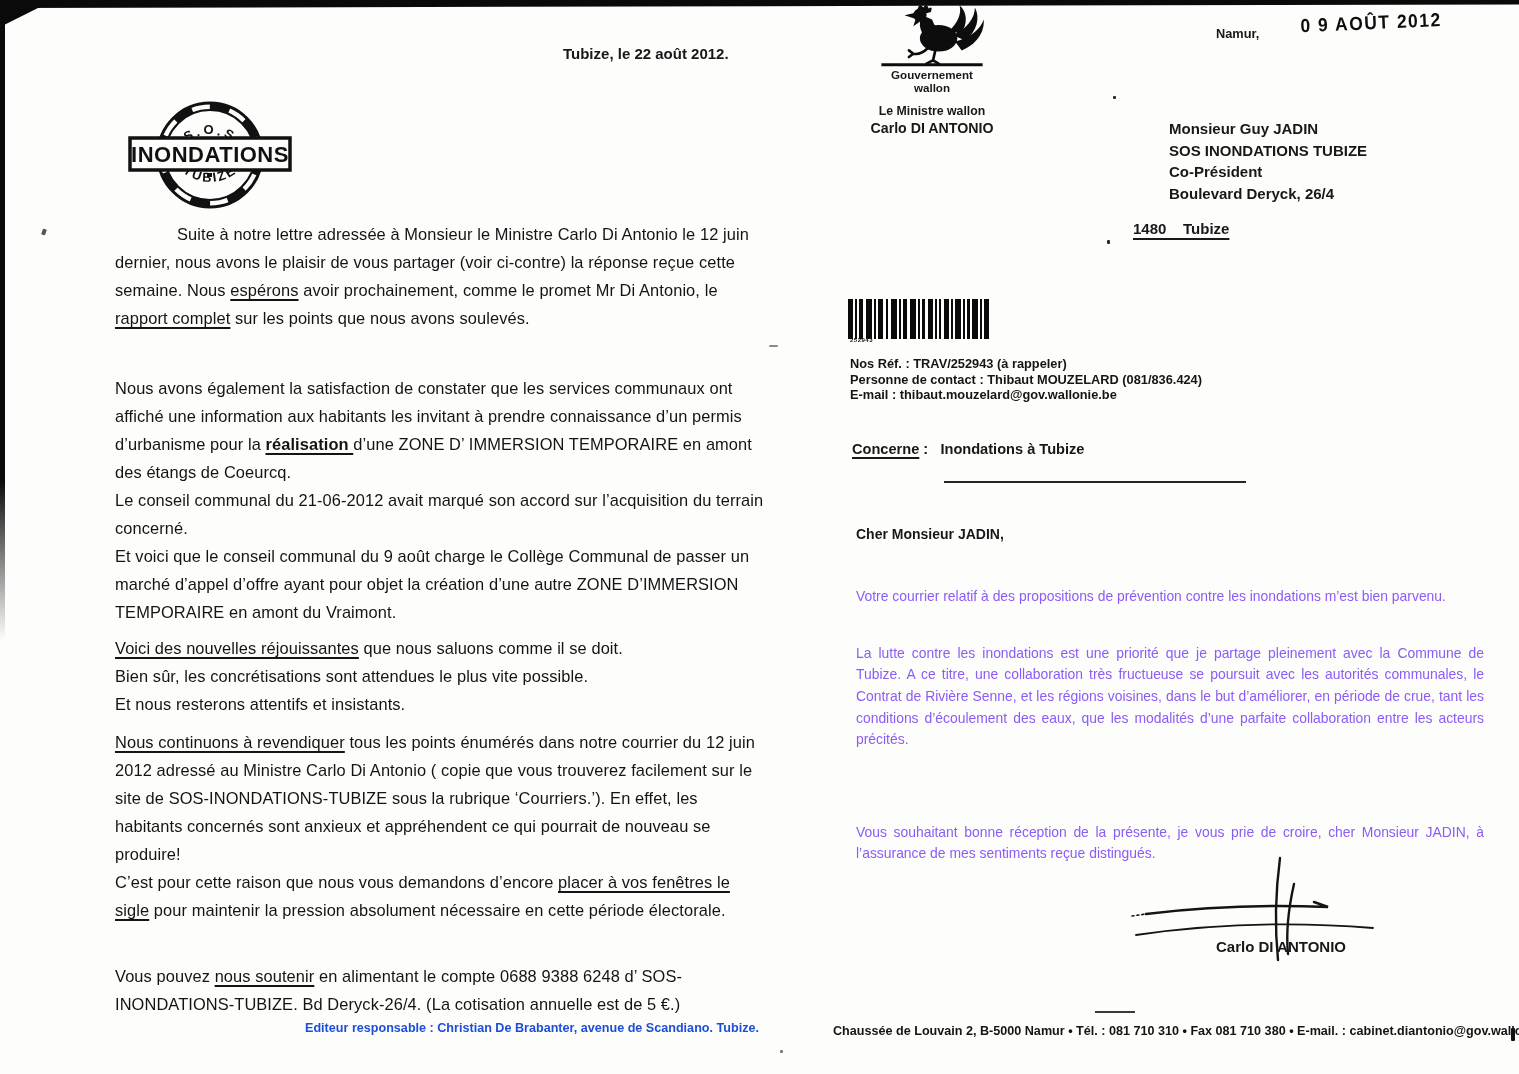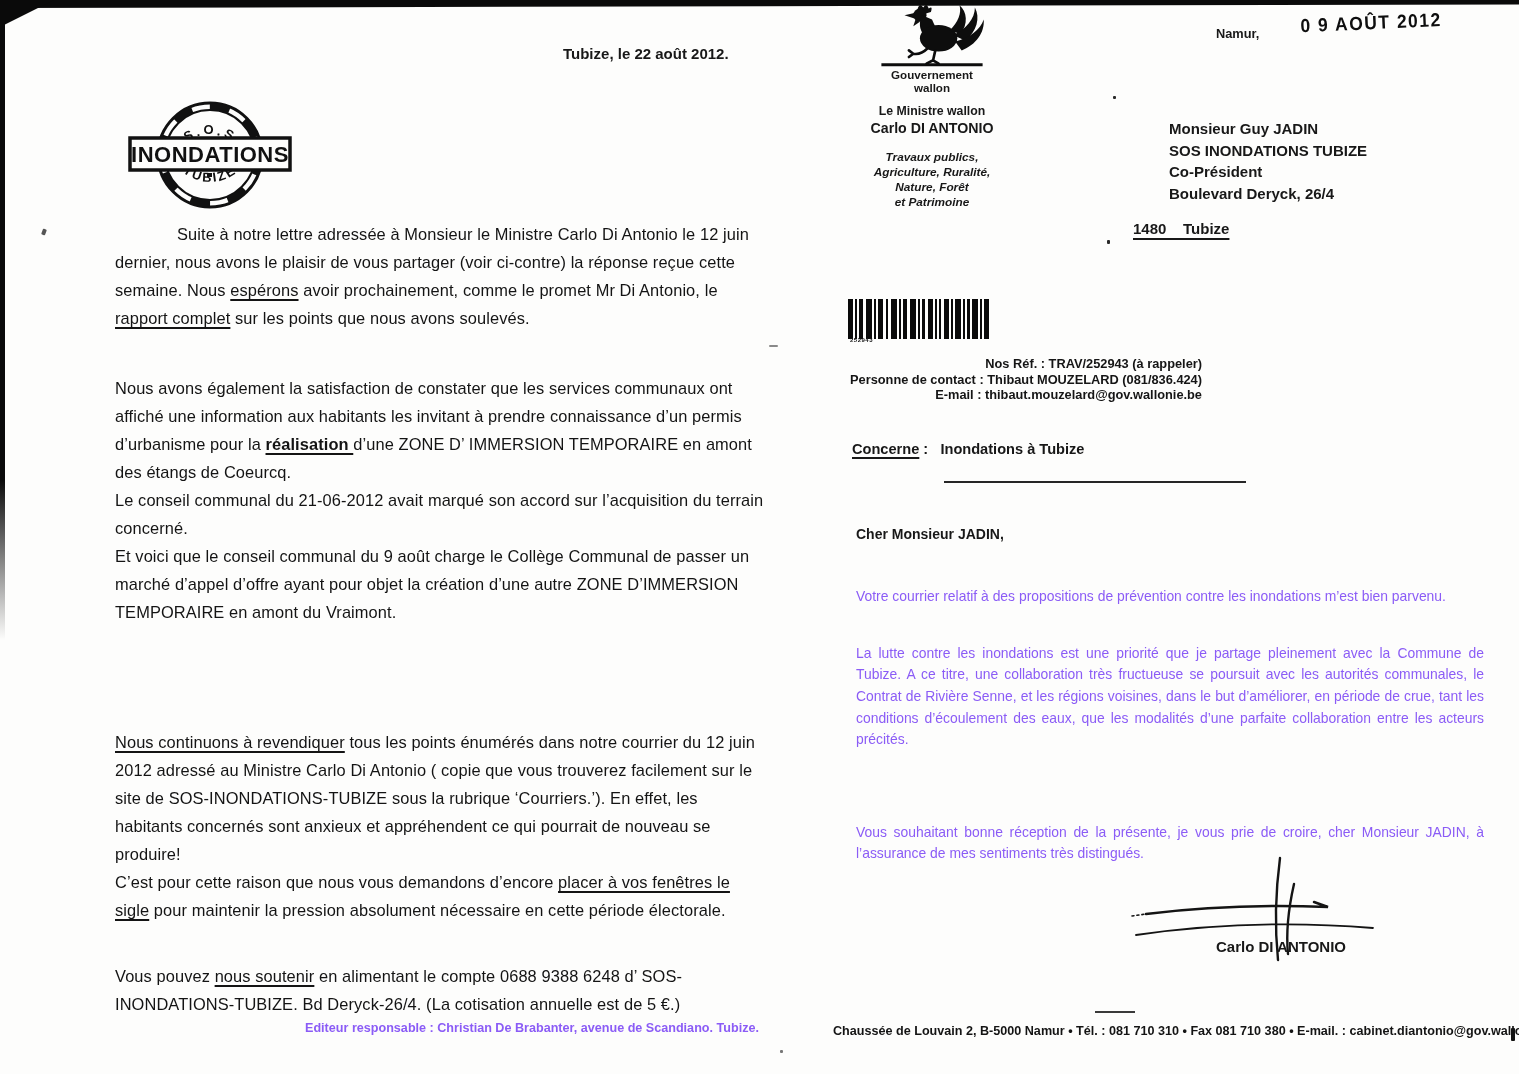--- a/index.html
+++ b/index.html
@@ -18,38 +18,38 @@
   .left-strip{left:0;top:0;width:5px;height:640px;
     background:linear-gradient(#0a0a0a 75%,rgba(10,10,10,0));}
   .speck{background:#2a2a2a;border-radius:1px;}
   
   .dateline{left:563px;top:45px;font-size:15px;font-weight:600;}
   .sos-logo{left:128px;top:96px;width:164px;height:118px;}
   .lbody{left:115px;width:650px;font-size:16.4px;line-height:28px;color:#141414;letter-spacing:.1px;}
   .indent{text-indent:62px;}
   .u{text-decoration:underline;text-decoration-thickness:1.6px;text-underline-offset:3px;}
   .b{font-weight:bold;}
-  .lfooter{left:305px;top:1021px;font-size:12.6px;font-weight:bold;color:#8b5cf6;}
+  .lfooter{left:305px;top:1021px;font-size:12.6px;font-weight:bold;color:#1d4ed8;}
   
   .rooster-box{left:876px;top:2px;width:112px;height:66px;}
   .gov-label{left:872px;top:68px;width:120px;text-align:center;font-size:11.6px;font-weight:bold;}
   .city{left:1216px;top:26px;font-size:12.8px;font-weight:600;}
   .date-stamp{left:1300px;top:15px;font-size:17.5px;font-weight:bold;letter-spacing:1.5px;
     transform:rotate(-2.5deg) scaleY(1.08);transform-origin:left top;color:#0e0e0e;}
   .minister{left:848px;top:104px;width:168px;text-align:center;}
   .minister .l1{font-size:12.3px;font-weight:600;text-align:center;}
   .minister .name{font-size:14.2px;font-weight:bold;margin-top:2px;}
   .minister .pf{font-size:11.8px;font-weight:bold;font-style:italic;line-height:15px;}
   .minister .pf-wrap{margin-top:14px;}
   .addressee{left:1133px;top:118px;font-size:15px;font-weight:600;line-height:21.5px;margin-left:36px;}
   .postal{left:1133px;top:220px;font-size:15px;font-weight:bold;white-space:pre;
     text-decoration:underline;text-decoration-thickness:2px;text-underline-offset:4px;}
   .barcode{left:848px;top:299px;width:142px;height:40px;}
   .barcode-label{left:850px;top:337px;font-size:6px;font-weight:bold;letter-spacing:.5px;}
-  .refs{left:850px;top:356px;font-size:12.8px;font-weight:600;line-height:15.6px;color:#151515;text-align:right;}
+  .refs{left:850px;top:356px;font-size:12.8px;font-weight:600;line-height:15.6px;color:#151515;}
   .concerne{left:852px;top:441px;font-size:14.6px;font-weight:bold;}
   .concerne .sep{white-space:pre;}
   .concerne-rule{left:944px;top:481px;width:302px;height:2px;background:#262626;}
   .salutation{left:856px;top:526px;font-size:14px;font-weight:600;}
   .rbody{left:856px;width:628px;font-size:13.9px;line-height:21.6px;text-align:justify;
     font-weight:500;color:#8b5cf6;}
   .sig-svg{left:1128px;top:856px;width:300px;height:106px;}
   .sig-name{left:1216px;top:938px;font-size:15px;font-weight:bold;}
   .pre-footer-line{left:1095px;top:1011px;width:40px;height:2px;background:#3a3a3a;}
   .rfooter{left:833px;top:1024px;font-size:12.6px;font-weight:600;color:#141414;white-space:nowrap;}
@@ -88,20 +88,21 @@
         <textPath href="#arcBot" startOffset="50%" text-anchor="middle">TUBIZE</textPath>
       </text>
       <rect x="2" y="42" width="160" height="32" fill="#fdfdfc" stroke="#111" stroke-width="3.5"></rect>
       <text x="82" y="66" text-anchor="middle" font-family="Liberation Sans, sans-serif" font-size="22" font-weight="bold" fill="#111" letter-spacing="0.5">INONDATIONS</text>
       <rect x="79" y="77" width="5" height="4" fill="#111"></rect>
     </svg>
 
     <p class="abs lbody indent" style="top:204px;"><span>Suite à notre lettre adressée à Monsieur le Ministre Carlo Di Antonio le 12 juin dernier, nous avons le plaisir de vous partager (voir ci-contre) la réponse reçue cette semaine. Nous </span><span class="u">espérons</span><span> avoir prochainement, comme le promet Mr Di Antonio, le </span><span class="u">rapport complet</span><span> sur les points que nous avons soulevés.</span></p>
     <p class="abs lbody" style="top:358px;"><span>Nous avons également la satisfaction de constater que les services communaux ont affiché une information aux habitants les invitant à prendre connaissance d’un permis d’urbanisme pour la </span><span class="u b">réalisation </span><span>d’une ZONE D’ IMMERSION TEMPORAIRE en amont des étangs de Coeurcq.</span><br><span>Le conseil communal du 21-06-2012 avait marqué son accord sur l’acquisition du terrain concerné.</span></p>
     <p class="abs lbody" style="top:526px;"><span>Et voici que le conseil communal du 9 août charge le Collège Communal de passer un marché d’appel d’offre ayant pour objet la création d’une autre ZONE D’IMMERSION TEMPORAIRE en amont du Vraimont.</span></p>
+    <p class="abs lbody" style="top:618px;"><span class="u">Voici des nouvelles réjouissantes</span><span> que nous saluons comme il se doit.</span><br><span>Bien sûr, les concrétisations sont attendues le plus vite possible.</span><br><span>Et nous resterons attentifs et insistants.</span></p>
     <p class="abs lbody" style="top:712px;"><span class="u">Nous continuons à revendiquer</span><span> tous les points énumérés dans notre courrier du 12 juin 2012 adressé au Ministre Carlo Di Antonio  ( copie que vous trouverez facilement sur le site de SOS-INONDATIONS-TUBIZE sous la rubrique ‘Courriers.’). En effet, les habitants concernés sont anxieux et appréhendent ce qui pourrait de nouveau se produire!</span><br><span>C’est pour cette raison que nous vous demandons d’encore </span><span class="u">placer à vos fenêtres le sigle</span><span> pour maintenir la pression absolument nécessaire en cette période électorale.</span></p>
     <p class="abs lbody" style="top:946px;"><span>Vous pouvez </span><span class="u">nous soutenir</span><span> en alimentant le compte 0688 9388 6248 d’ SOS-INONDATIONS-TUBIZE.   Bd Deryck-26/4. (La cotisation annuelle est de 5 €.)</span></p>
 
     <div class="abs lfooter">Editeur responsable : Christian De Brabanter, avenue de Scandiano. Tubize.</div>
   </section>
 
   <section class="layer">
 
     <svg class="abs rooster-box" viewBox="0 0 100 60" aria-hidden="true">
       <g fill="#0d0d0d" stroke="none">
@@ -122,26 +123,20 @@
       <line x1="4" y1="57" x2="96" y2="57" stroke="#0d0d0d" stroke-width="2.6"></line>
     </svg>
     <div class="abs gov-label">Gouvernement wallon</div>
 
     <div class="abs city">Namur,</div>
     <div class="abs date-stamp">0 9 AOÛT 2012</div>
 
     <div class="abs minister">
       <div class="l1">Le Ministre wallon</div>
       <div class="name">Carlo DI ANTONIO</div>
-      <div class="pf-wrap">
-        <div class="pf">Travaux publics,</div>
-        <div class="pf">Agriculture, Ruralité,</div>
-        <div class="pf">Nature, Forêt</div>
-        <div class="pf">et Patrimoine</div>
-      </div>
     </div>
 
     <div class="abs addressee">
       <div>Monsieur Guy JADIN</div>
       <div>SOS INONDATIONS TUBIZE</div>
       <div>Co-Président</div>
       <div>Boulevard Deryck, 26/4</div>
     </div>
     <div class="abs postal">1480    Tubize</div>
 
@@ -183,21 +178,21 @@
 
     <div class="abs concerne">
       <span class="u">Concerne</span><span class="sep"> :   </span><span>Inondations à Tubize</span>
     </div>
     <div class="abs concerne-rule"></div>
 
     <div class="abs salutation">Cher Monsieur JADIN,</div>
 
     <p class="abs rbody" style="top:572px;">Votre courrier relatif à des propositions de prévention contre les inondations m’est bien parvenu.</p>
     <p class="abs rbody" style="top:629px;">La lutte contre les inondations est une priorité que je partage pleinement avec la Commune de Tubize. A ce titre, une collaboration très fructueuse se poursuit avec les autorités communales, le Contrat de Rivière Senne, et les régions voisines, dans le but d’améliorer, en période de crue, tant les conditions d’écoulement des eaux, que les modalités d’une parfaite collaboration entre les acteurs précités.</p>
-    <p class="abs rbody" style="top:808px;">Vous souhaitant bonne réception de la présente, je vous prie de croire, cher Monsieur JADIN, à l’assurance de mes sentiments très distingués.</p>
+    <p class="abs rbody" style="top:808px;">Vous souhaitant bonne réception de la présente, je vous prie de croire, cher Monsieur JADIN, à l’assurance de mes sentiments reçue distingués.</p>
 
     <svg class="abs sig-svg" viewBox="0 0 300 106" aria-hidden="true">
       <g fill="none" stroke="#141414" stroke-linecap="round">
         <path d="M4 60 L18 58" stroke-width="1.6" stroke-dasharray="2 3"></path>
         <path d="M18 58 Q105 47 200 51 l-14 -5" stroke-width="2.4"></path>
         <path d="M8 79 Q125 62 245 72" stroke-width="1.8"></path>
         <path d="M152 2 Q145 55 150 104" stroke-width="2.4"></path>
         <path d="M166 28 Q157 68 160 98" stroke-width="2.4"></path>
       </g>
     </svg>

